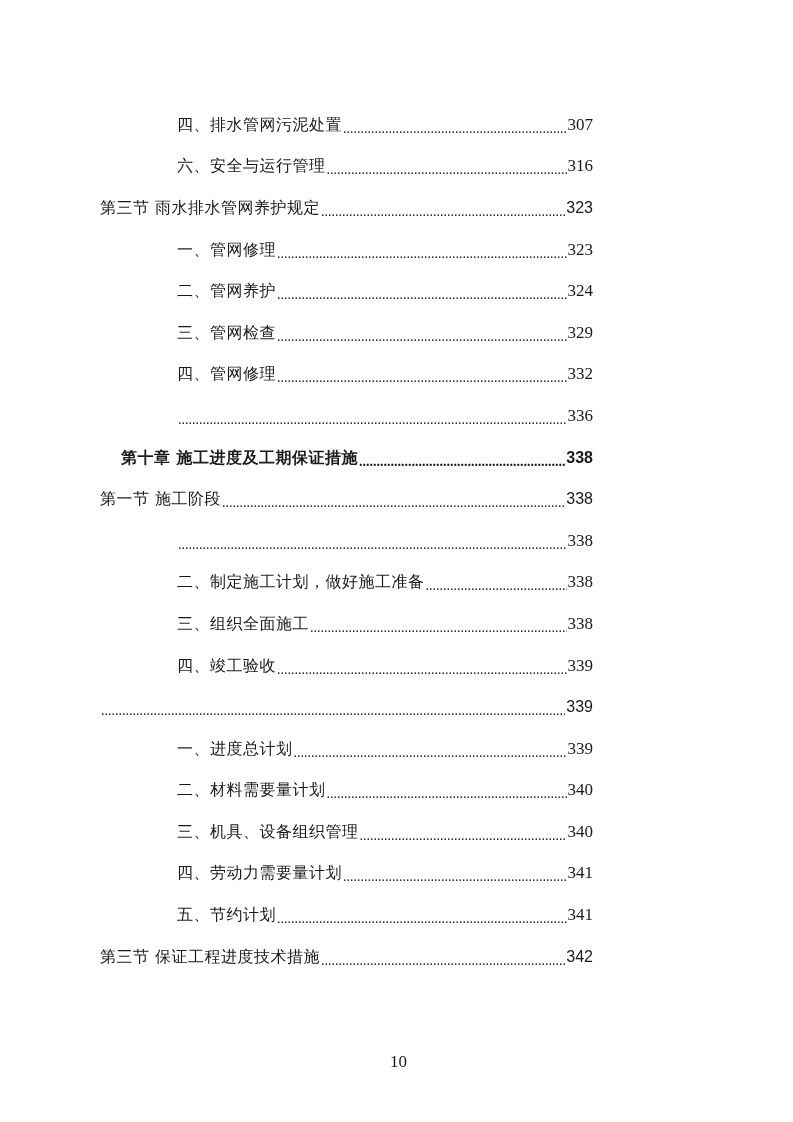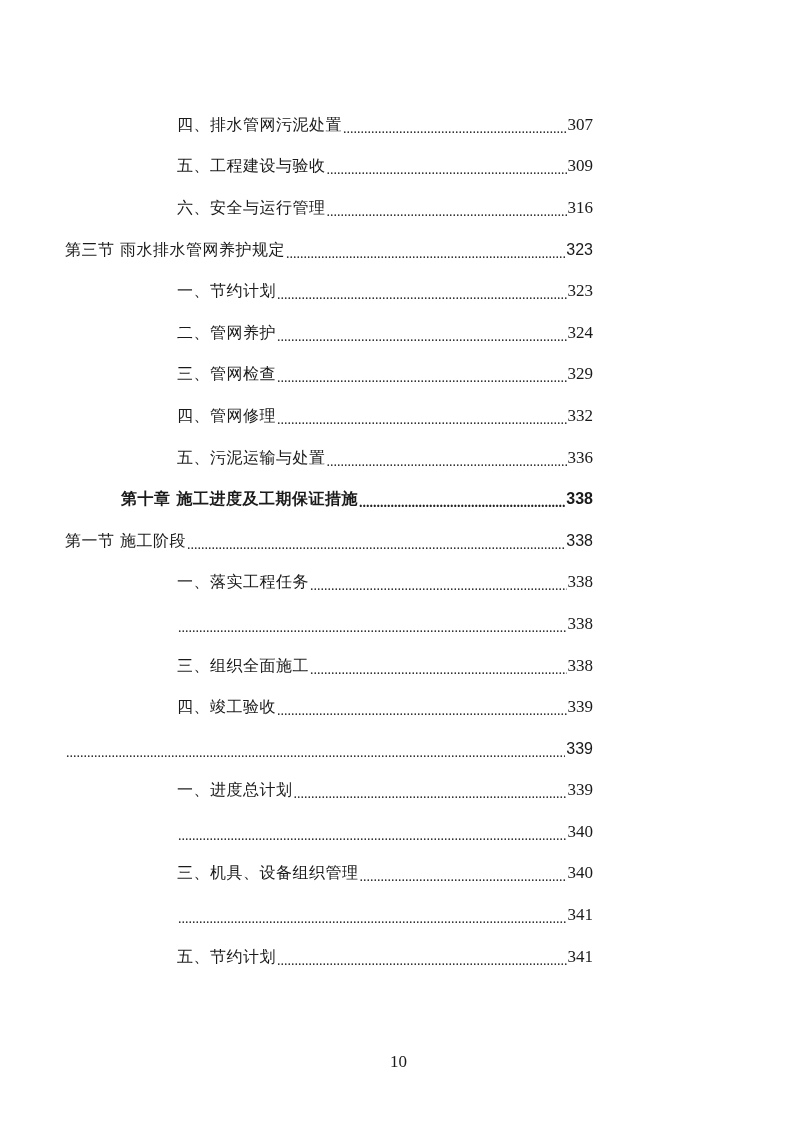--- a/index.html
+++ b/index.html
@@ -25,21 +25,21 @@
       position: relative;
       height: 41.6px;
       display: flex;
       align-items: center;
       box-sizing: border-box;
       padding-right: 120px;
       font-size: 16px;
       line-height: 28px;
     }
     .toc-row.level-1 { padding-left: 121px; font-weight: bold; }
-    .toc-row.level-2 { padding-left: 65px; }
+    .toc-row.level-2 { padding-left: 100px; }
     .toc-row.level-3 { padding-left: 177px; }
     .toc-title {
       white-space: nowrap;
       flex: 0 0 auto;
       letter-spacing: 0.5px;
     }
     .toc-leader {
       flex: 1 1 auto;
       overflow: hidden;
       white-space: nowrap;
@@ -79,75 +79,69 @@
 </head>
 <body>
 
 <div class="toc">
   <div class="toc-row level-3">
     <span class="toc-title">四、排水管网污泥处置</span>
     <span class="toc-leader"></span>
     <span class="toc-page">307</span>
   </div>
   <div class="toc-row level-3">
-    <span class="toc-title">五、工程建设与验收</span>
-    <span class="toc-leader"></span>
-    <span class="toc-page">309</span>
-  </div>
-  <div class="toc-row level-3">
     <span class="toc-title">六、安全与运行管理</span>
     <span class="toc-leader"></span>
     <span class="toc-page">316</span>
   </div>
   <div class="toc-row level-2">
     <span class="toc-title">第三节  雨水排水管网养护规定</span>
     <span class="toc-leader"></span>
     <span class="toc-page sans">323</span>
   </div>
   <div class="toc-row level-3">
-    <span class="toc-title">一、节约计划</span>
+    <span class="toc-title">一、管网修理</span>
     <span class="toc-leader"></span>
     <span class="toc-page">323</span>
   </div>
   <div class="toc-row level-3">
     <span class="toc-title">二、管网养护</span>
     <span class="toc-leader"></span>
     <span class="toc-page">324</span>
   </div>
   <div class="toc-row level-3">
     <span class="toc-title">三、管网检查</span>
     <span class="toc-leader"></span>
     <span class="toc-page">329</span>
   </div>
   <div class="toc-row level-3">
     <span class="toc-title">四、管网修理</span>
     <span class="toc-leader"></span>
     <span class="toc-page">332</span>
   </div>
   <div class="toc-row level-3">
-    <span class="toc-title">五、污泥运输与处置</span>
     <span class="toc-leader"></span>
     <span class="toc-page">336</span>
   </div>
   <div class="toc-row level-1">
     <span class="toc-title">第十章  施工进度及工期保证措施</span>
     <span class="toc-leader"></span>
     <span class="toc-page sans">338</span>
   </div>
   <div class="toc-row level-2">
     <span class="toc-title">第一节  施工阶段</span>
     <span class="toc-leader"></span>
     <span class="toc-page sans">338</span>
   </div>
   <div class="toc-row level-3">
-    <span class="toc-title">一、落实工程任务</span>
     <span class="toc-leader"></span>
     <span class="toc-page">338</span>
   </div>
   <div class="toc-row level-3">
+    <span class="toc-title">二、制定施工计划，做好施工准备</span>
     <span class="toc-leader"></span>
     <span class="toc-page">338</span>
   </div>
   <div class="toc-row level-3">
     <span class="toc-title">三、组织全面施工</span>
     <span class="toc-leader"></span>
     <span class="toc-page">338</span>
   </div>
   <div class="toc-row level-3">
     <span class="toc-title">四、竣工验收</span>
@@ -157,32 +151,39 @@
   <div class="toc-row level-2">
     <span class="toc-leader"></span>
     <span class="toc-page sans">339</span>
   </div>
   <div class="toc-row level-3">
     <span class="toc-title">一、进度总计划</span>
     <span class="toc-leader"></span>
     <span class="toc-page">339</span>
   </div>
   <div class="toc-row level-3">
+    <span class="toc-title">二、材料需要量计划</span>
     <span class="toc-leader"></span>
     <span class="toc-page">340</span>
   </div>
   <div class="toc-row level-3">
     <span class="toc-title">三、机具、设备组织管理</span>
     <span class="toc-leader"></span>
     <span class="toc-page">340</span>
   </div>
   <div class="toc-row level-3">
+    <span class="toc-title">四、劳动力需要量计划</span>
     <span class="toc-leader"></span>
     <span class="toc-page">341</span>
   </div>
   <div class="toc-row level-3">
     <span class="toc-title">五、节约计划</span>
     <span class="toc-leader"></span>
     <span class="toc-page">341</span>
   </div>
+  <div class="toc-row level-2">
+    <span class="toc-title">第三节  保证工程进度技术措施</span>
+    <span class="toc-leader"></span>
+    <span class="toc-page sans">342</span>
+  </div>
 </div>
 
 <div class="page-footer">10</div>
 
 </body></html>

